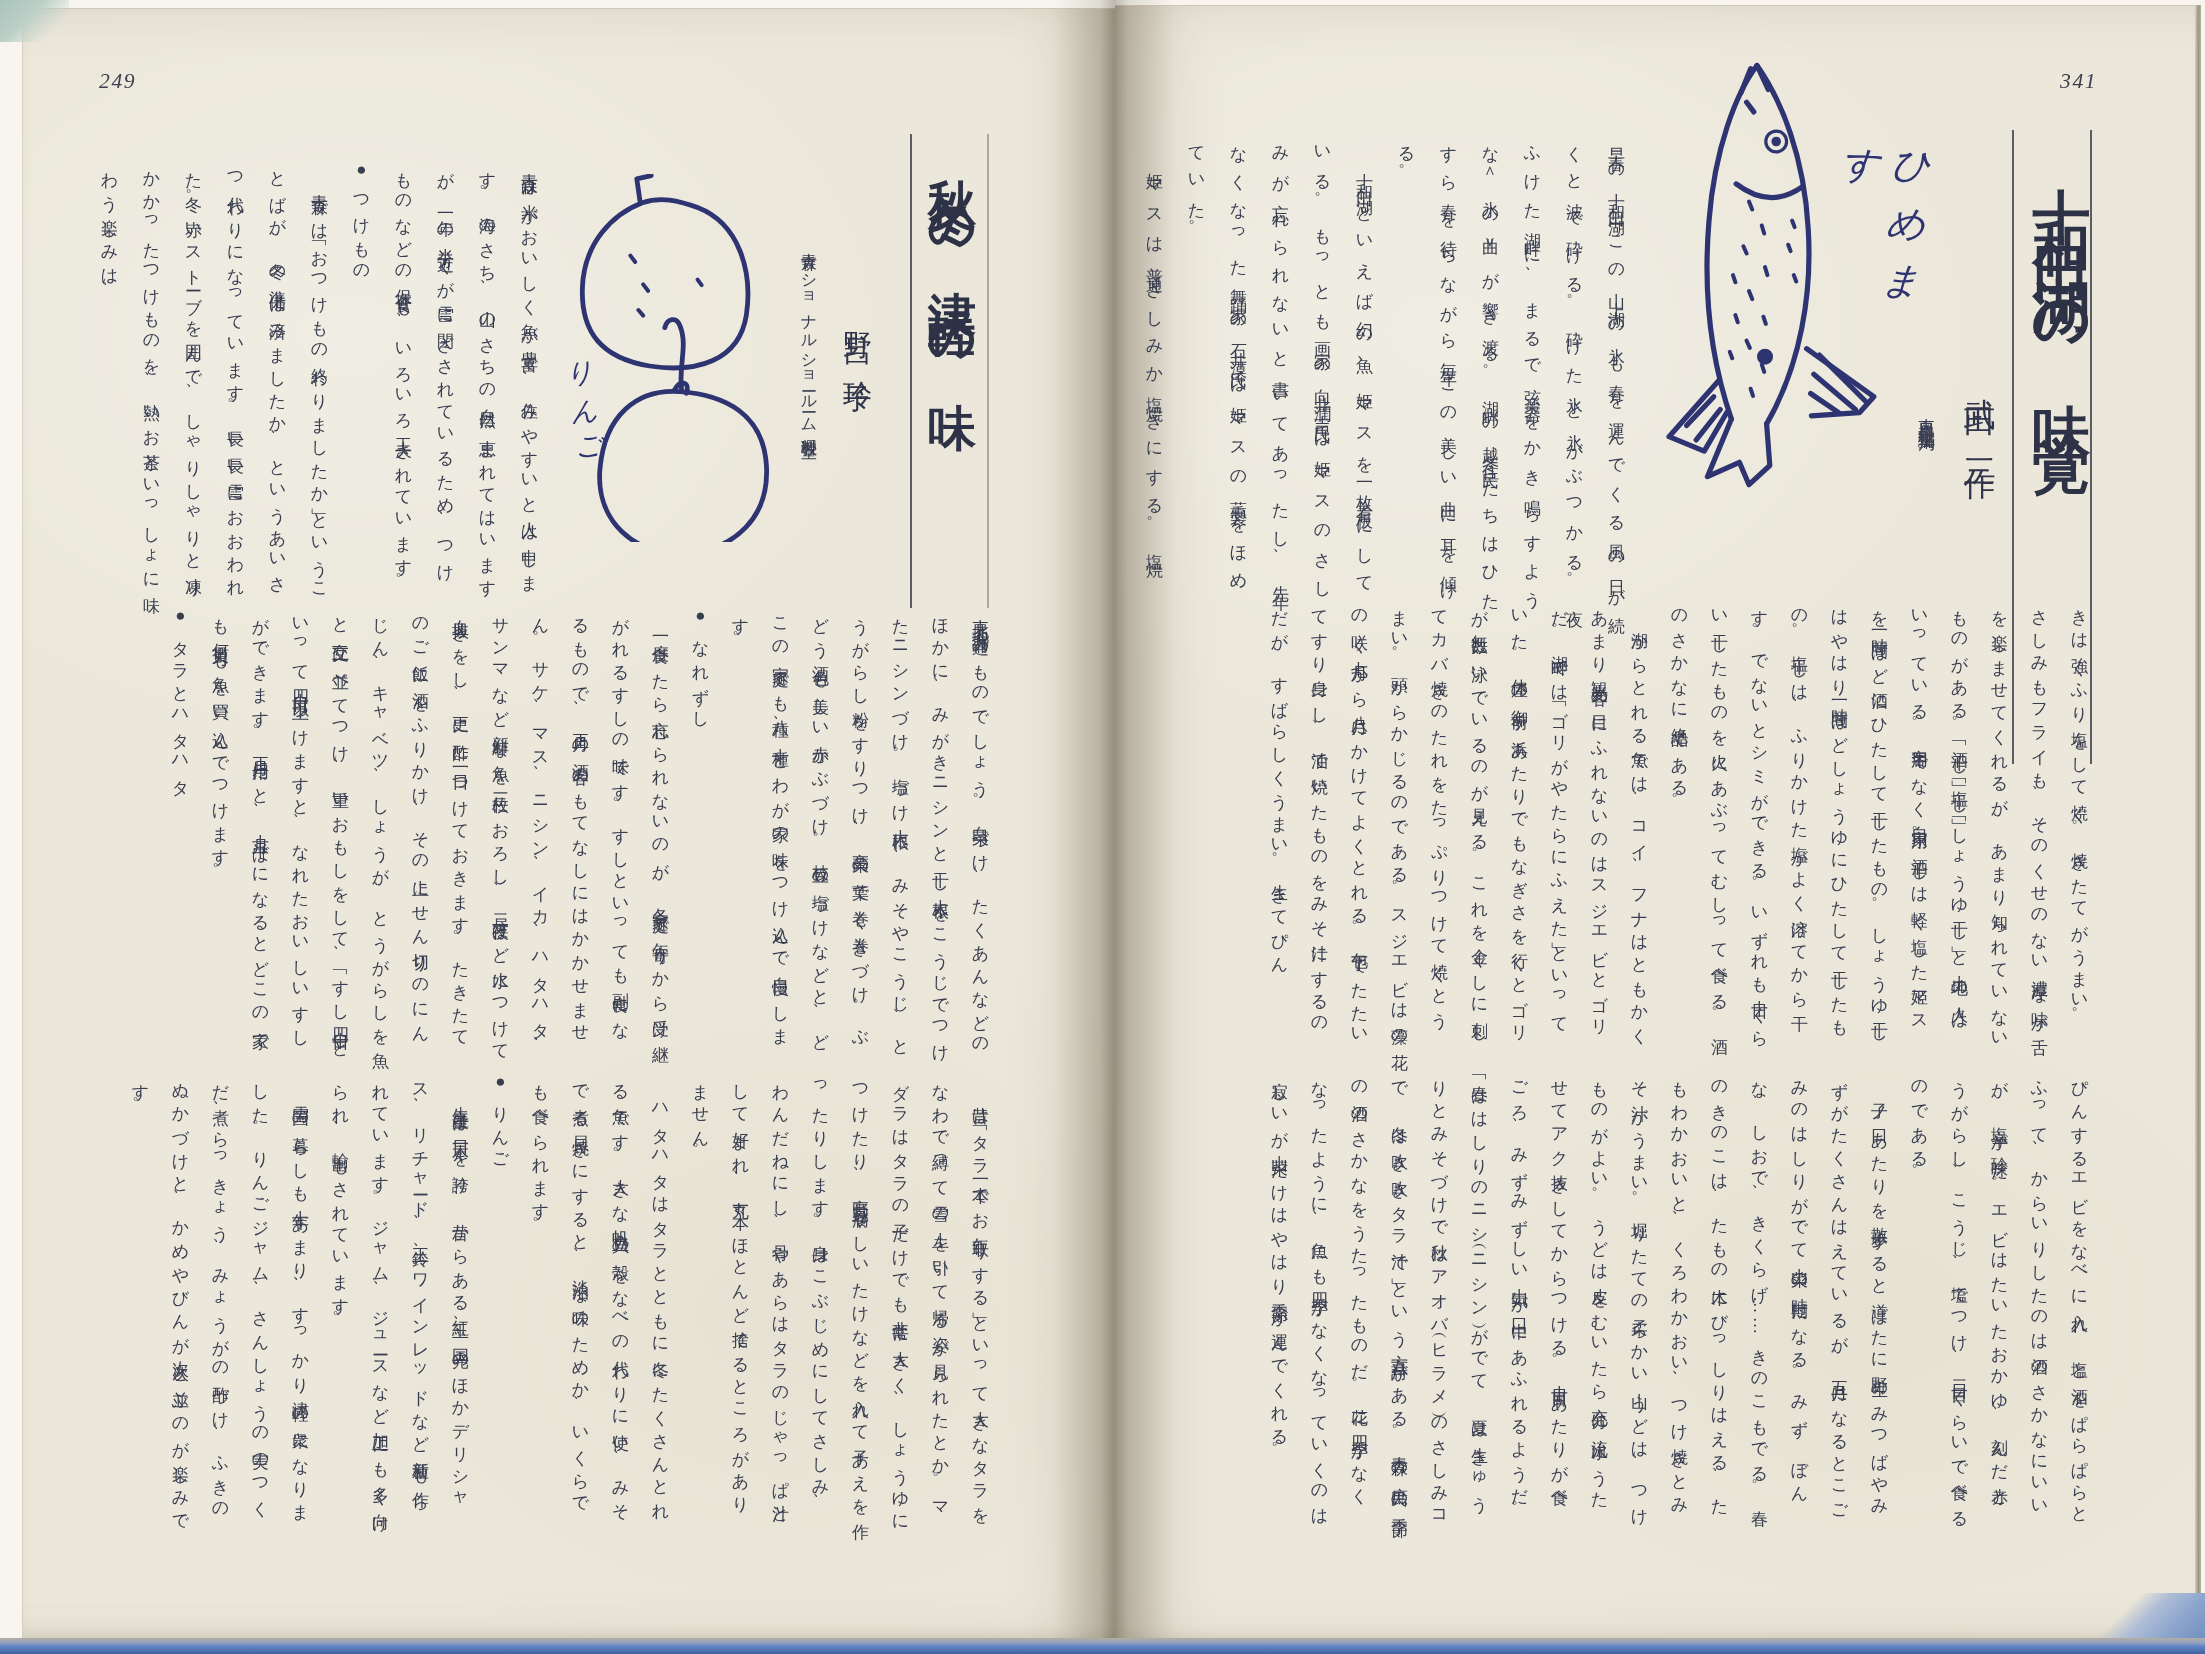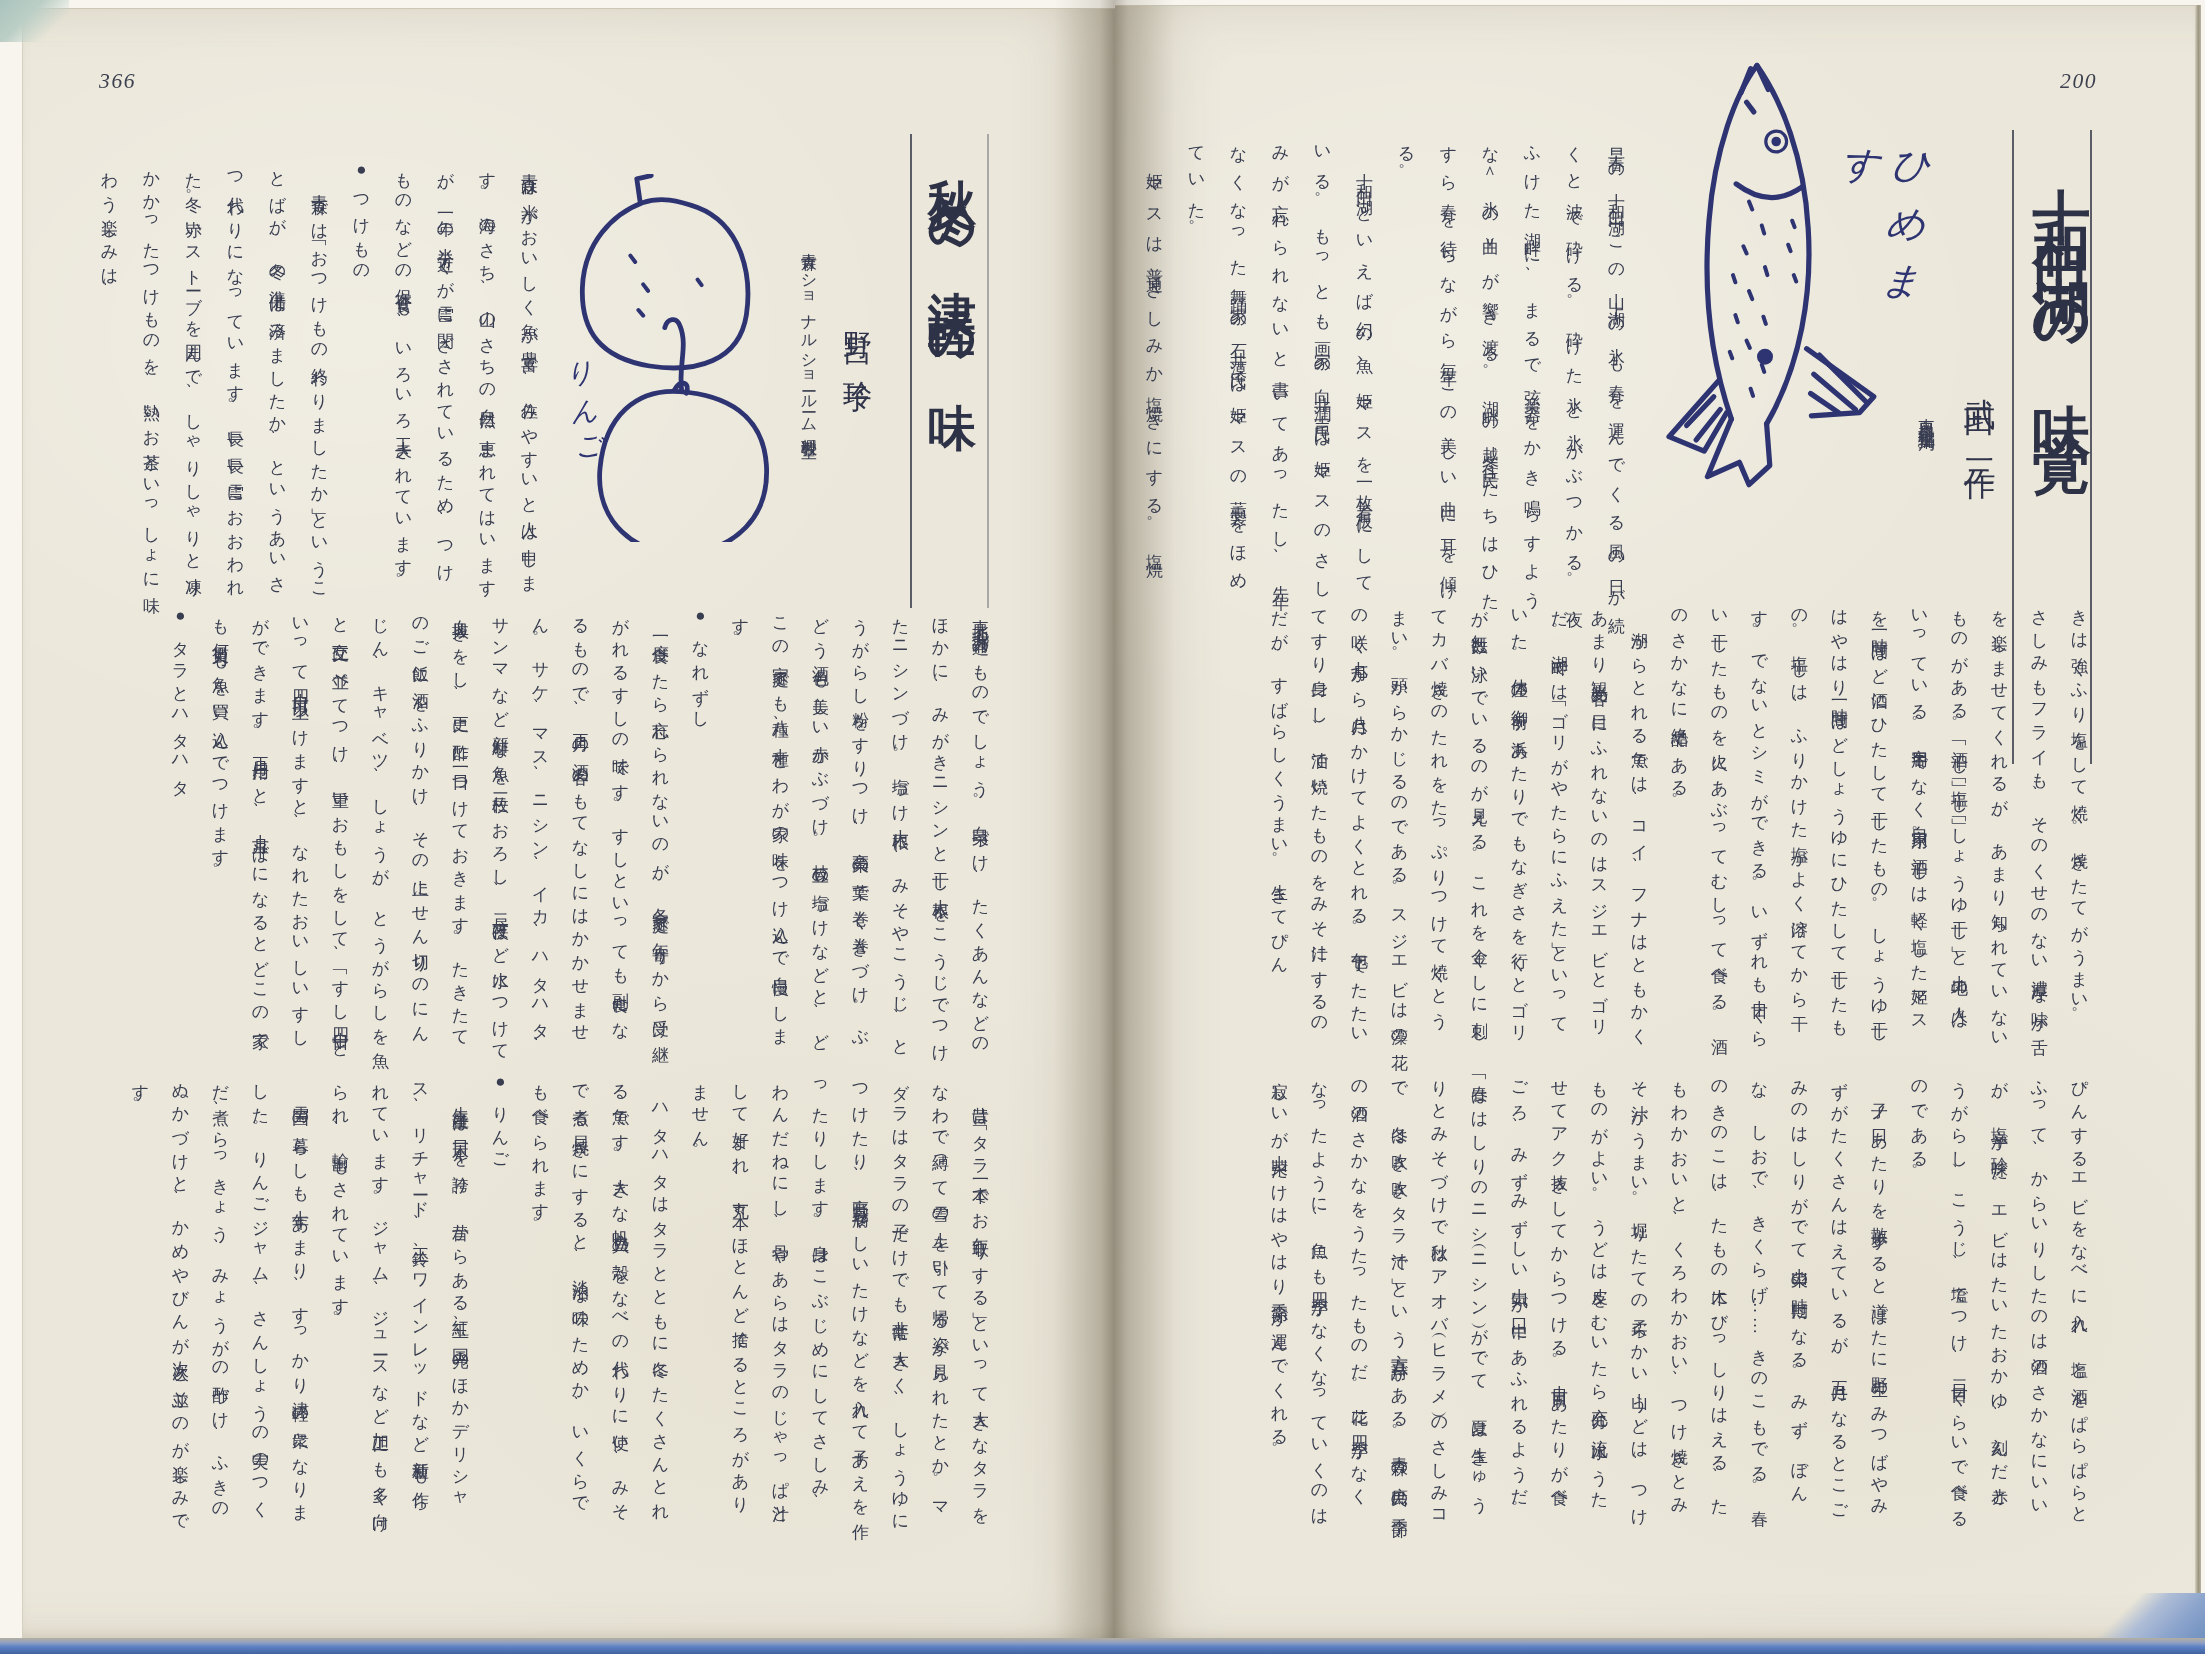--- a/index.html
+++ b/index.html
@@ -58,21 +58,21 @@
 <div class="stage">
 
   <div class="page page-left"></div>
   <div class="page page-right"></div>
   <div class="gutter"></div>
   <div class="right-edge"></div>
   <div class="corner-teal"></div>
   <div class="under-corner"></div>
   <div class="bottom-strip"></div>
 
-  <div class="pagenum" style="left:2060px;top:69px;">200</div>
+  <div class="pagenum" style="left:2060px;top:69px;">341</div>
 
   <div class="title-rule" style="left:2090px;top:130px;height:634px;"></div>
   <div class="title-rule" style="left:2012px;top:130px;height:634px;"></div>
   <div class="v r-title" style="left:2022px;top:141px;height:632px;">十和田湖の味覚</div>
 
   <div class="v r-author" style="left:1958px;top:373px;height:216px;">武田　三作</div>
   <div class="v r-affil" style="left:1915px;top:405px;height:168px;">東奥日報社編集局</div>
 
   <div class="ill" style="left:1629px;top:35px;">
     <svg width="264" height="453" viewBox="0 0 330 566" fill="none" stroke="#2e3472" stroke-width="6.5" stroke-linecap="round" stroke-linejoin="round">
@@ -107,21 +107,21 @@
     <p>きは強くふり塩をして焼く。焼きたてがうまい。さしみもフライも、そのくせのない濃厚な味が舌を楽しませてくれるが、あまり知られていないものがある。「酒干し」「塩干し」「しょうゆ干し」と土地の人々はいっている。客用でなく自家用。酒干しは軽く塩した姫マスを一時間ほど酒にひたして干したもの。しょうゆ干しはやはり一時間ほどしょうゆにひたして干したもの。塩干しは、ふりかけた塩がよく溶けてから干す。でないとシミができる。いずれも十日くらい干したものを火にあぶってむしって食べる。酒のさかなに絶品である。</p>
     <p>　湖からとれる魚では、コイ、フナはともかくあまり観光客の目にふれないのはスジエビとゴリだ。湖畔では「ゴリがやたらにふえた」といっていた。休屋の御前ケ浜あたりでもなぎさを行くとゴリが無数に泳いでいるのが見える。これを金ぐしに刺してカバ焼きのたれをたっぷりつけて焼くとうまい。頭からかじるのである。スジエビは藻の花の咲く七月から八月にかけてよくとれる。包丁でたたいてすり身にし、油で焼いたものをみそ汁にするのだが、すばらしくうまい。生きてぴん</p>
   </div>
 
   <div class="band v rb23" style="left:1130px;top:1069px;width:969px;height:454px;">
     <p>ぴんするエビをなべに入れ、塩と酒をぱらぱらとふって、からいりしたのは酒のさかなにいいが、塩辛が珍味だ。エビはたいたおかゆ、刻んだ赤とうがらし、こうじ、塩でつけ、二日目くらいで食べるのである。</p>
     <p>　子ノ口あたりを散歩すると道ばたに野生のみつばやみずがたくさんはえているが、五月になるとこごみのはしりがでて山菜の時期になる。みず、ぼんな、しおで、きくらげ……きのこもでる。春のきのこは、たもの木にびっしりはえる、たもわかおいと、くろわかおい、つけ焼きとみそ汁がうまい。堀りたての柔らかい山うどは、つけものがよい。うどは皮をむいたら充分に流水にうたせてアク抜きしてからつける。十日目あたりが食べごろ、みずみずしい山気が口中にあふれるようだ。</p>
     <p>「春ははしりのニシ（ニシン）がでて　夏は生きゅうりとみそづけで秋はアオバ（ヒラメ）のさしみコで　冬は吹き吹きタラ汁で」という方言詩がある。青森の庶民の季節の酒のさかなをうたったものだ。花に四季がなくなったように、魚にも四季がなくなっていくのは寂しいが山菜だけはやはり季節が運んでくれる。</p>
   </div>
 
-  <div class="pagenum" style="left:99px;top:69px;">366</div>
+  <div class="pagenum" style="left:99px;top:69px;">249</div>
 
   <div class="title-rule" style="left:910px;top:134px;height:474px;"></div>
   <div class="title-rule" style="left:987px;top:134px;height:474px;opacity:.45;"></div>
   <div class="v l-title" style="left:920px;top:141px;height:472px;">秋冬の津軽の味</div>
 
   <div class="v l-author" style="left:838px;top:309px;height:160px;">野呂　玲子</div>
   <div class="v l-affil" style="left:798px;top:240px;height:328px;">青森ナショナルショールーム料理教室</div>
 
   <div class="ill" style="left:560px;top:174px;">
     <svg width="240" height="368" viewBox="0 0 300 460" fill="none" stroke="#2e3472" stroke-width="6" stroke-linecap="round" stroke-linejoin="round">

